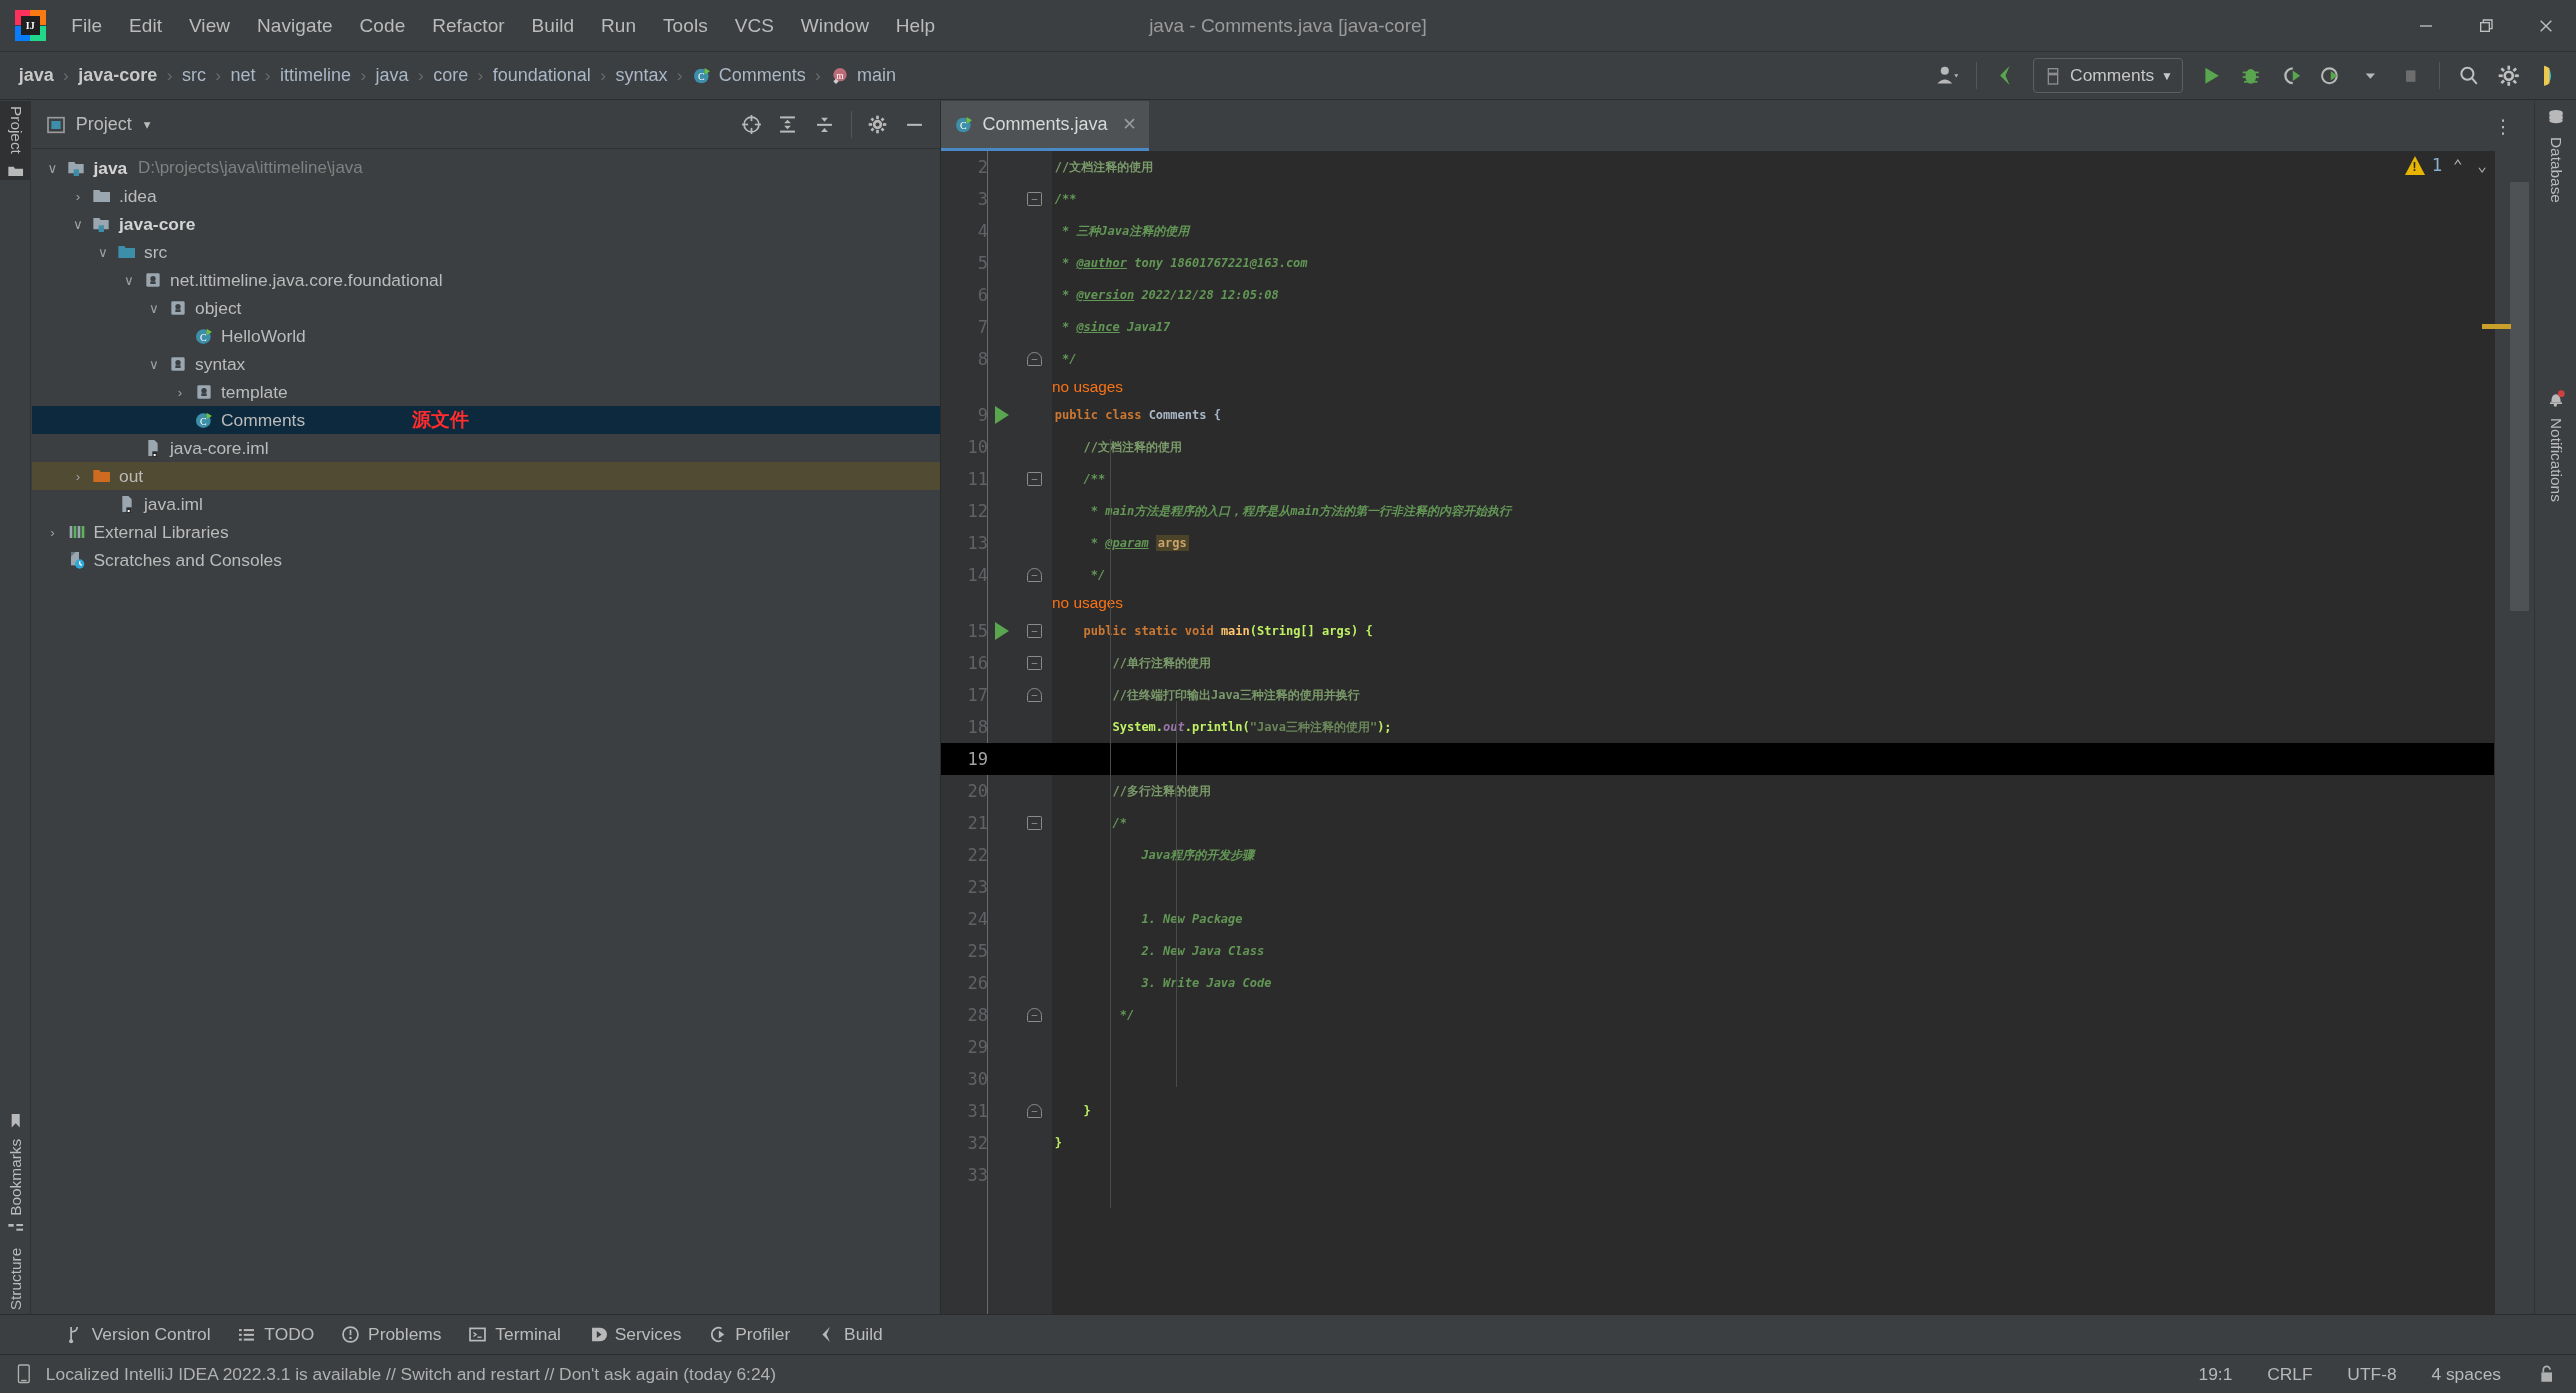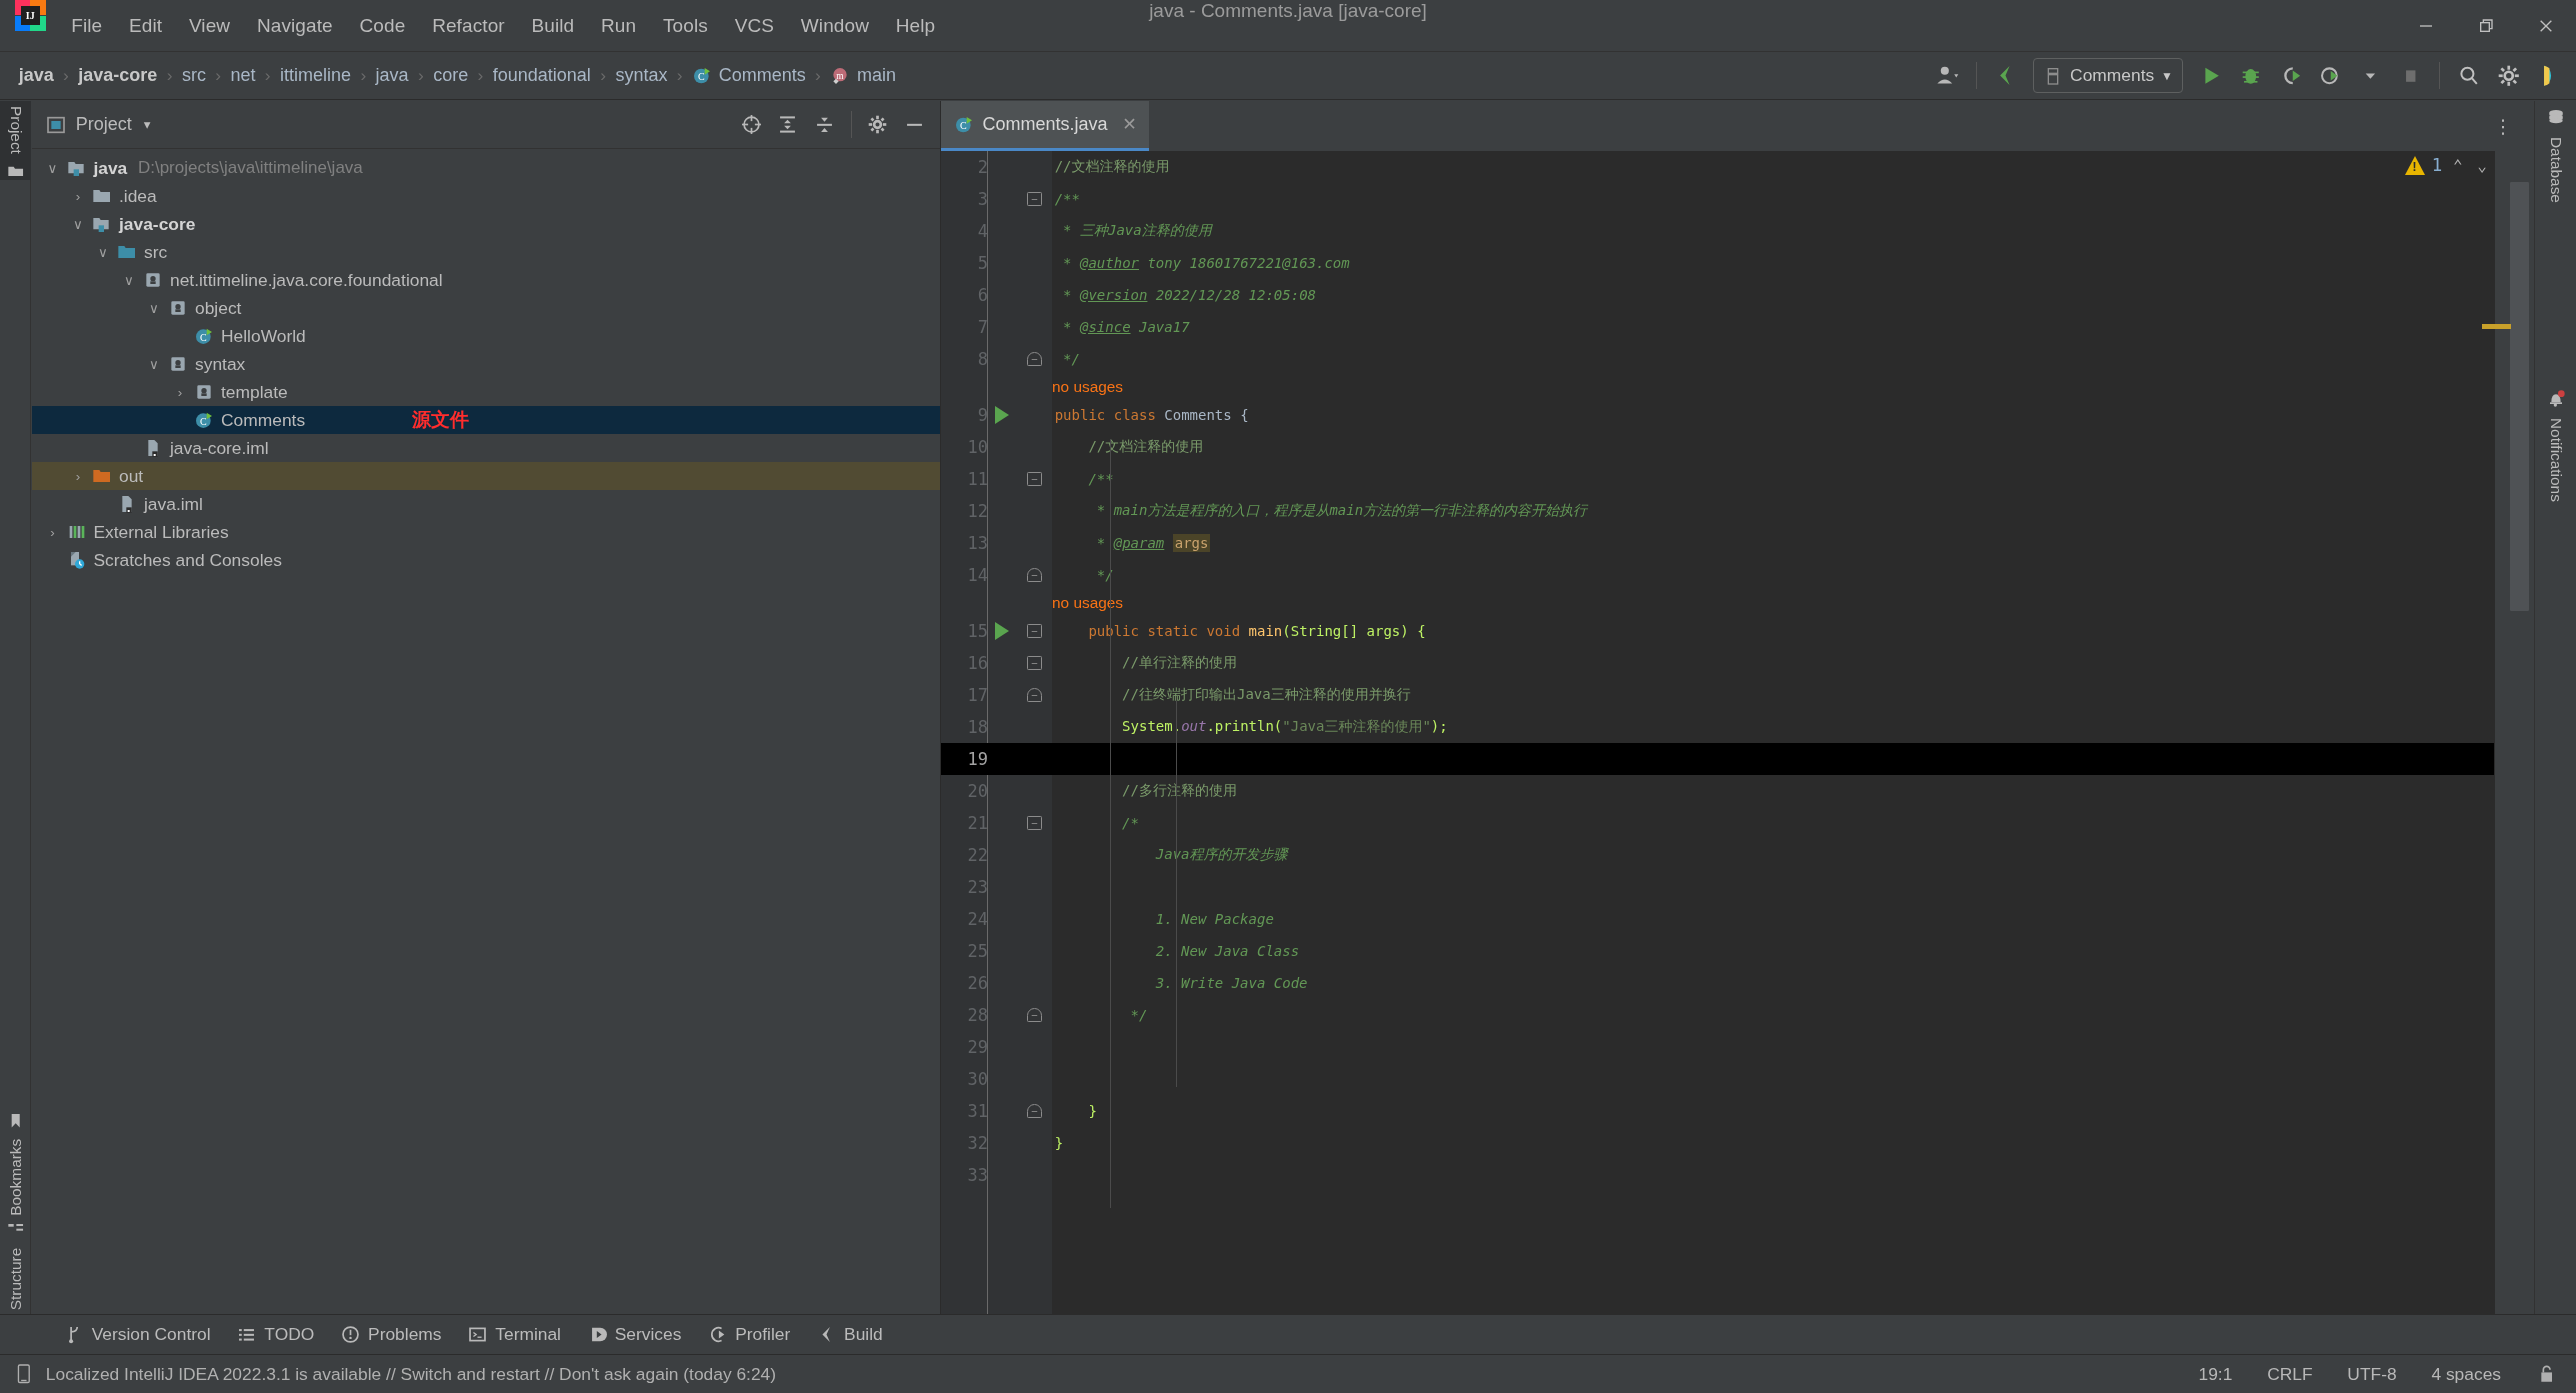--- a/index.html
+++ b/index.html
@@ -7,21 +7,21 @@
     width: 2576px; height: 1393px;
     background: #3c3f41;
     font-family: "Liberation Sans", sans-serif;
     overflow: hidden;
   }
   body { position: relative; }
 
   
   .titlebar {
     position: absolute; left: 0; top: 0; width: 2576px; height: 52px;
-    background: #3c3f41; display: flex; 
+    background: #3c3f41; display: flex; align-items: center;
     border-bottom: 0.7px solid #323232;
   }
   .ij-logo {
     width: 31px; height: 31px; margin-left: 14.8px; margin-right: 12px;
     position: relative; flex: none;
   }
   .ij-logo .q1 { position:absolute; left:0; top:0; width:15.4px; height:15.4px; background:#fe315d; }
   .ij-logo .q2 { position:absolute; right:0; top:0; width:15.4px; height:15.4px; background:#f97a12; }
   .ij-logo .q3 { position:absolute; left:0; bottom:0; width:15.4px; height:15.4px; background:#087cfa; }
   .ij-logo .q4 { position:absolute; right:0; bottom:0; width:15.4px; height:15.4px; background:#21d789; }
@@ -179,22 +179,23 @@
     height: 32px; display: flex; align-items: center; position: relative;
   }
   .ln.cur { background: #000000; }
   .ln .num {
     width: 47px; text-align: right; color: #606366; font-size: 17px;
     font-family: "DejaVu Sans Mono", monospace; flex: none;
   }
   .ln.cur .num { color: #a4a3a3; }
   .ln .gut2 { width: 64px; display: flex; align-items: center; justify-content: flex-start; padding-left: 9.4px; flex: none; position: relative;}
   .ln .code {
-    font-size: 14px; white-space: pre; font-family: "DejaVu Sans Mono", monospace;
+    font-size: 12px; white-space: pre; font-family: "DejaVu Sans Mono", monospace;
     padding-left: 2.7px;
+    font-weight: bold;
   }
   .hint {
     height: 24px; display: flex; align-items: center;
   }
   .hint .num { width: 47px; flex:none; }
   .hint .gut2 { width: 64px; flex:none; }
   .hint .txt { color: #f97316; font-size: 15.4px; font-family: "Liberation Sans", sans-serif; }
 
   .runarrow {
     width: 0; height: 0; border-top: 9.4px solid transparent; border-bottom: 9.4px solid transparent;

